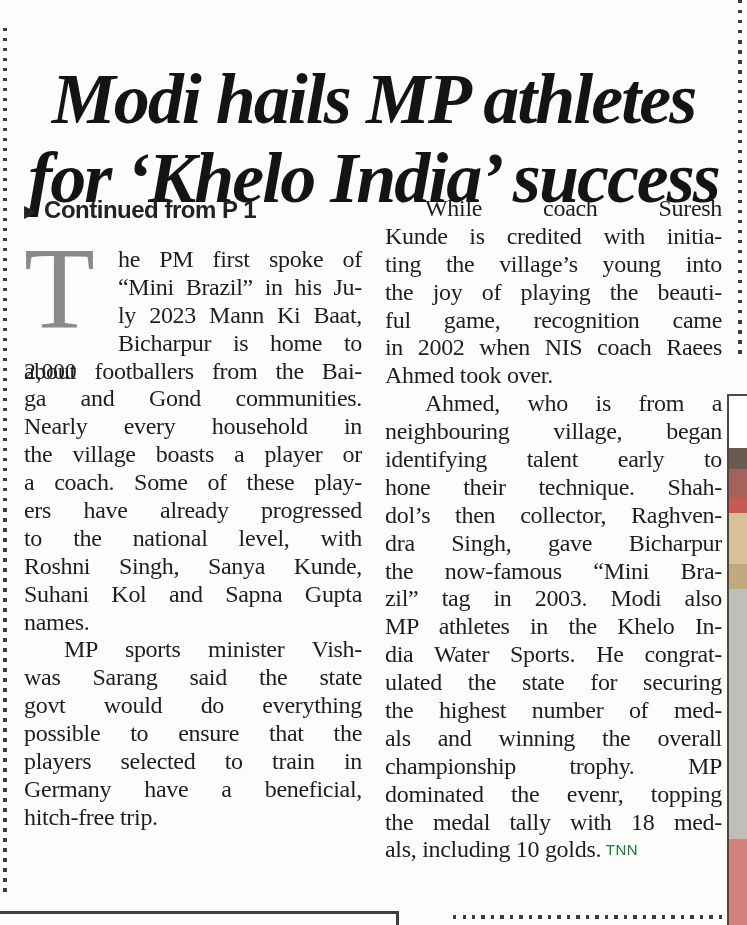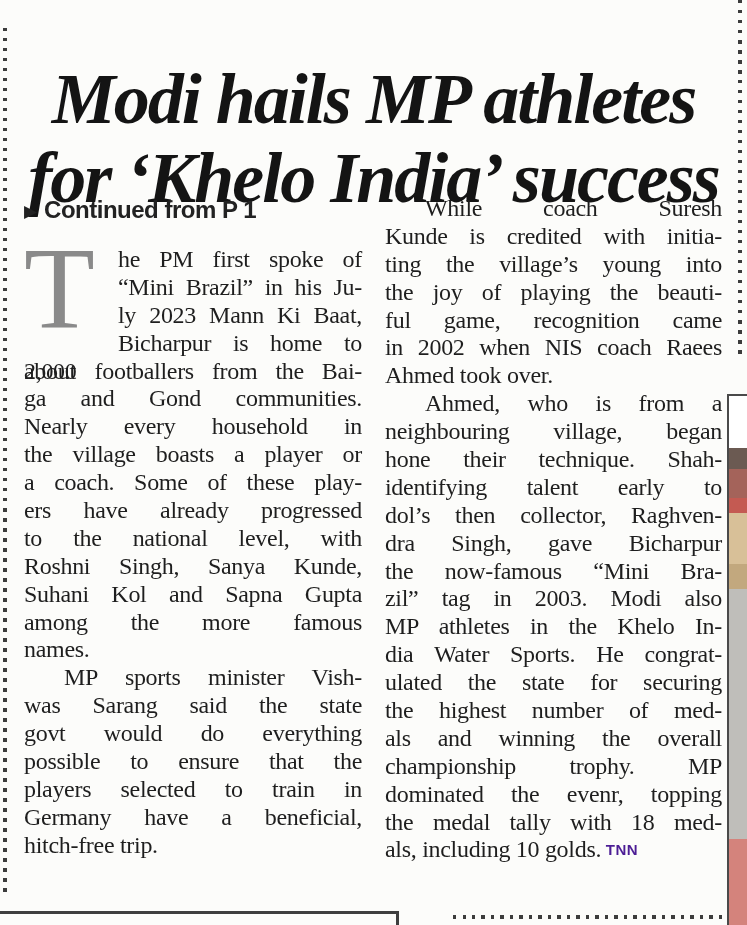--- a/index.html
+++ b/index.html
@@ -48,22 +48,22 @@
     font-size:24px;line-height:27.9px;color:#1e1e1e;
     letter-spacing:-0.3px;
   }
   .col.left{left:24px;top:246px;width:338px;}
   .col.right{left:385px;top:195px;width:337px;}
   .bline{text-align:justify;text-align-last:justify;height:27.9px;overflow:visible;}
   .bline.end{text-align-last:left;}
   .bline.ind{padding-left:40px;}
   .byline{
     font-family:"Liberation Sans", sans-serif;
-    font-weight:bold;font-size:15px;letter-spacing:0.5px;
-    color:#4c1d95;position:relative;top:-2px;margin-top:17px;
+    font-weight:normal;font-size:15px;letter-spacing:0.5px;
+    color:#15803d;position:relative;top:-2px;margin-top:17px;
   }
   
   .dropcap{
     float:left;width:86px;height:84px;
     margin:1px 8px 0 0;
     color:#8a8a8a;
     font-size:116px;line-height:84px;
     text-align:left;overflow:visible;
   }
   
@@ -113,21 +113,20 @@
         <div class="bline"><span>Bicharpur is home to about</span></div>
         <div class="bline"><span>2,000 footballers from the Bai-</span></div>
         <div class="bline"><span>ga and Gond communities.</span></div>
         <div class="bline"><span>Nearly every household in</span></div>
         <div class="bline"><span>the village boasts a player or</span></div>
         <div class="bline"><span>a coach. Some of these play-</span></div>
         <div class="bline"><span>ers have already progressed</span></div>
         <div class="bline"><span>to the national level, with</span></div>
         <div class="bline"><span>Roshni Singh, Sanya Kunde,</span></div>
         <div class="bline"><span>Suhani Kol and Sapna Gupta</span></div>
-        <div class="bline"><span>among the more famous</span></div>
         <div class="bline end"><span>names.</span></div>
         <div class="bline ind"><span>MP sports minister Vish-</span></div>
         <div class="bline"><span>was Sarang said the state</span></div>
         <div class="bline"><span>govt would do everything</span></div>
         <div class="bline"><span>possible to ensure that the</span></div>
         <div class="bline"><span>players selected to train in</span></div>
         <div class="bline"><span>Germany have a beneficial,</span></div>
         <div class="bline end"><span>hitch-free trip.</span></div>
       </div>
   </div>
@@ -136,22 +135,22 @@
     <div>
         <div class="bline ind"><span>While coach Suresh</span></div>
         <div class="bline"><span>Kunde is credited with initia-</span></div>
         <div class="bline"><span>ting the village’s young into</span></div>
         <div class="bline"><span>the joy of playing the beauti-</span></div>
         <div class="bline"><span>ful game, recognition came</span></div>
         <div class="bline"><span>in 2002 when NIS coach Raees</span></div>
         <div class="bline end"><span>Ahmed took over.</span></div>
         <div class="bline ind"><span>Ahmed, who is from a</span></div>
         <div class="bline"><span>neighbouring village, began</span></div>
+        <div class="bline"><span>identifying talent early to</span></div>
         <div class="bline"><span>hone their technique. Shah-</span></div>
-        <div class="bline"><span>identifying talent early to</span></div>
         <div class="bline"><span>dol’s then collector, Raghven-</span></div>
         <div class="bline"><span>dra Singh, gave Bicharpur</span></div>
         <div class="bline"><span>the now-famous “Mini Bra-</span></div>
         <div class="bline"><span>zil” tag in 2003. Modi also</span></div>
         <div class="bline"><span>MP athletes in the Khelo In-</span></div>
         <div class="bline"><span>dia Water Sports. He congrat-</span></div>
         <div class="bline"><span>ulated the state for securing</span></div>
         <div class="bline"><span>the highest number of med-</span></div>
         <div class="bline"><span>als and winning the overall</span></div>
         <div class="bline"><span>championship trophy. MP</span></div>

